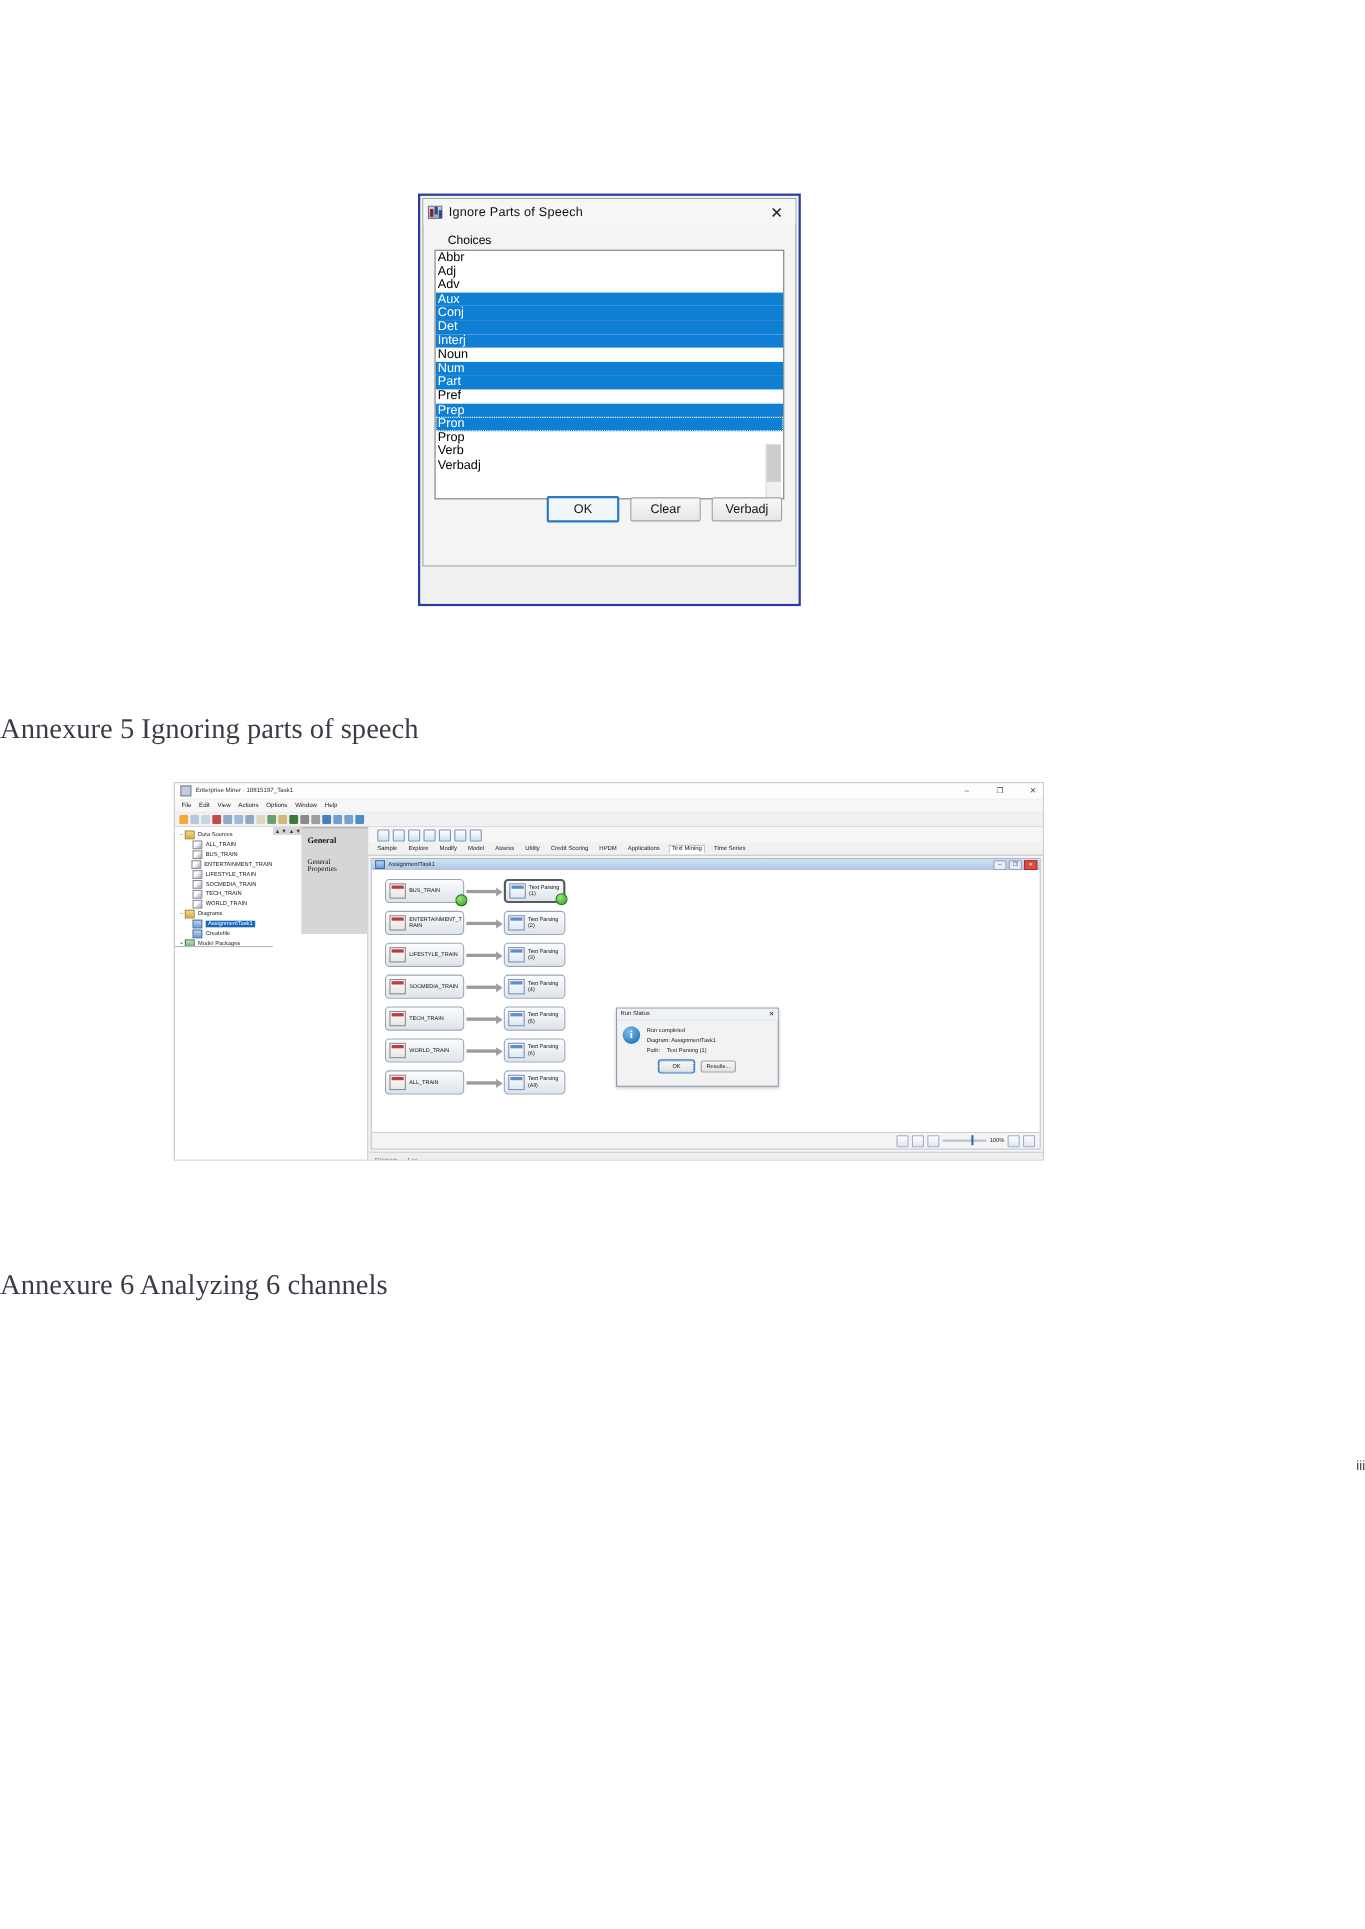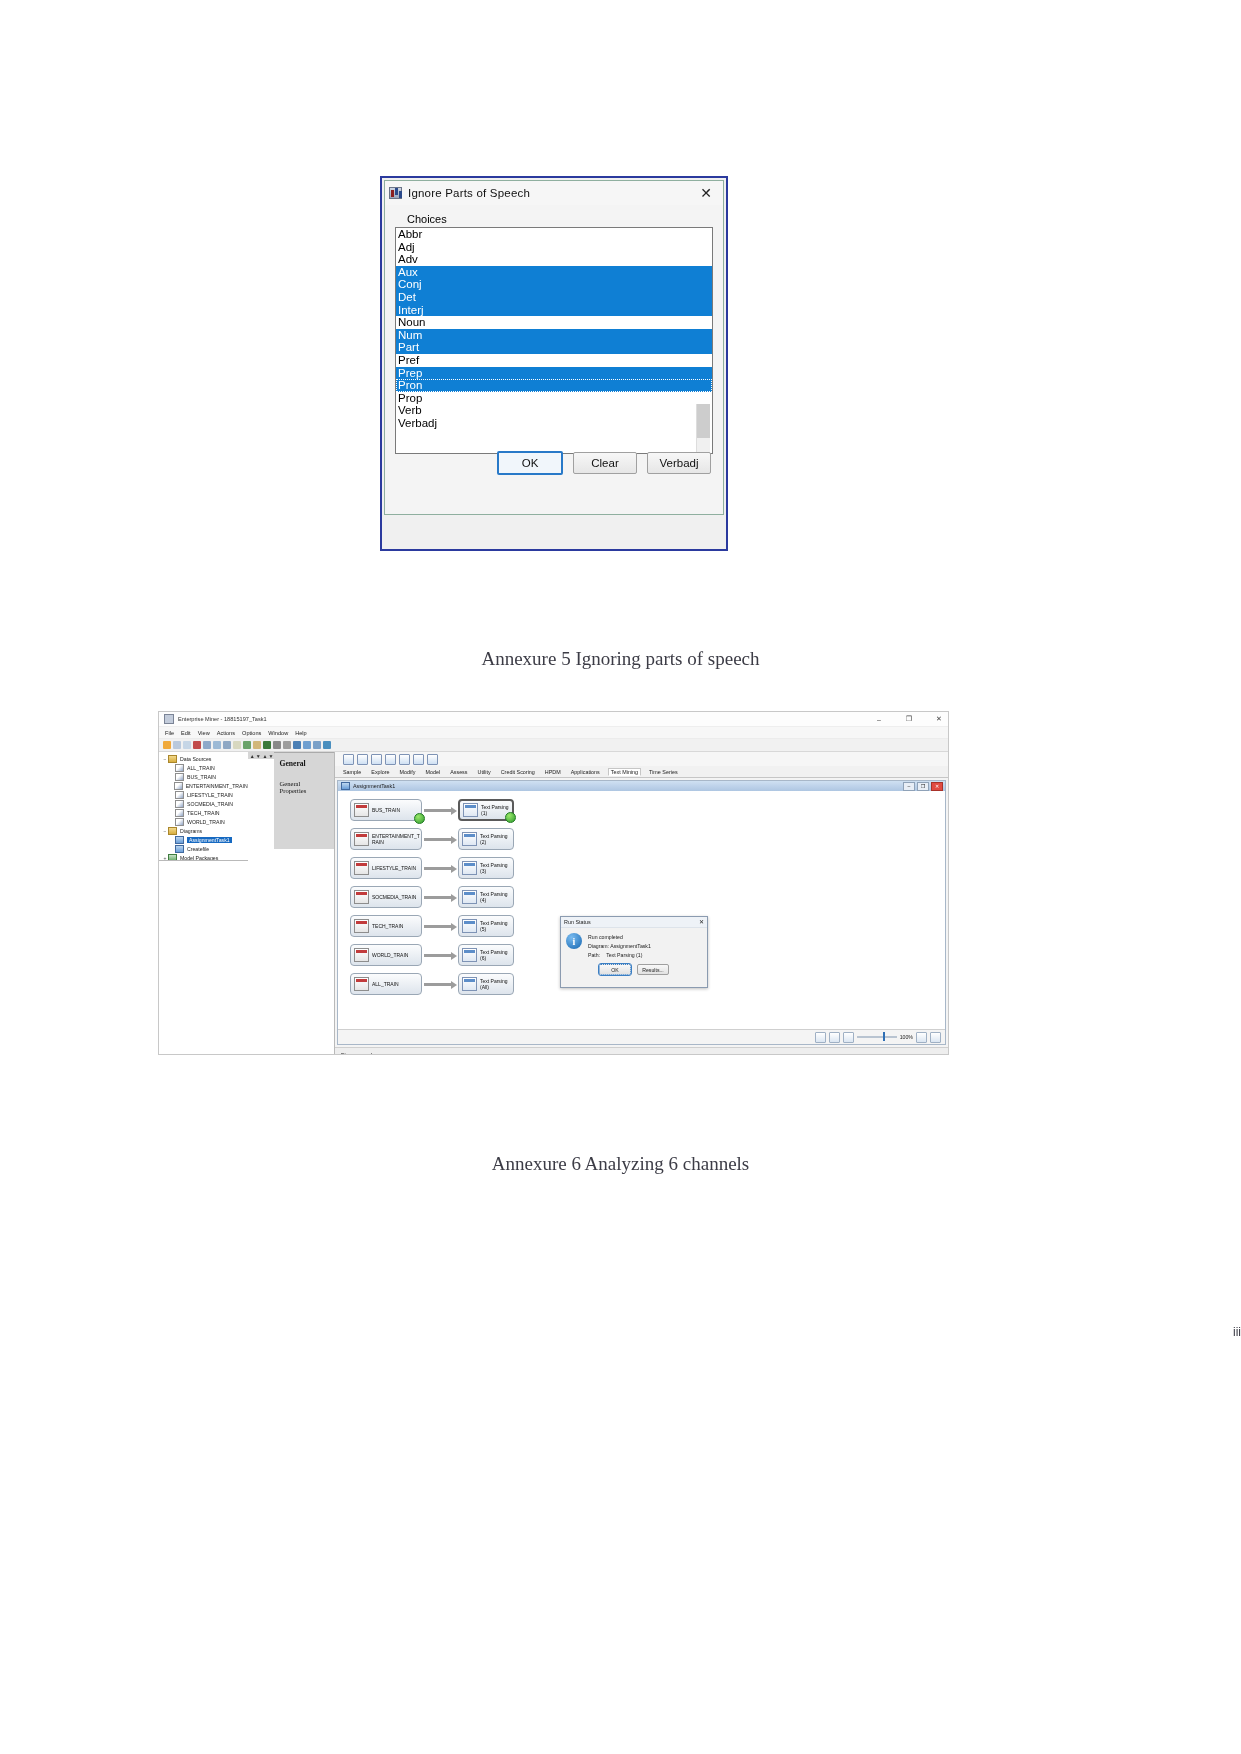--- a/index.html
+++ b/index.html
@@ -69,22 +69,22 @@
     background:linear-gradient(180deg,#f7f7f7,#e6e6e6);
     border:1px solid #a0a0a0;border-radius:2px;
     display:flex;align-items:center;justify-content:center;cursor:default;
   }
   .btn.primary{border:2px solid #2879c8;background:#f1f6fb;}
   .pos-footer{
     position:absolute;left:2px;right:2px;bottom:2px;height:30px;background:#f0f0f0;
   }
 
   .caption{
-    position:absolute;width:100%;text-align:center;
-    font-family:"Liberation Serif", serif;font-size:19px;color:#3c3c46;
+    position:absolute;width:100%;text-align:left;
+    font-family:"Liberation Serif", serif;font-size:26px;color:#3c3c46;
   }
   #cap5{top:648px;}
   #cap6{top:1153px;}
 
   
   .em{
     position:absolute;left:158px;top:711px;width:791px;height:344px;
     background:#f3f3f3;border:1px solid #c8c8c8;box-sizing:border-box;
     font-size:5.2px;color:#1b1b1b;overflow:hidden;
   }

